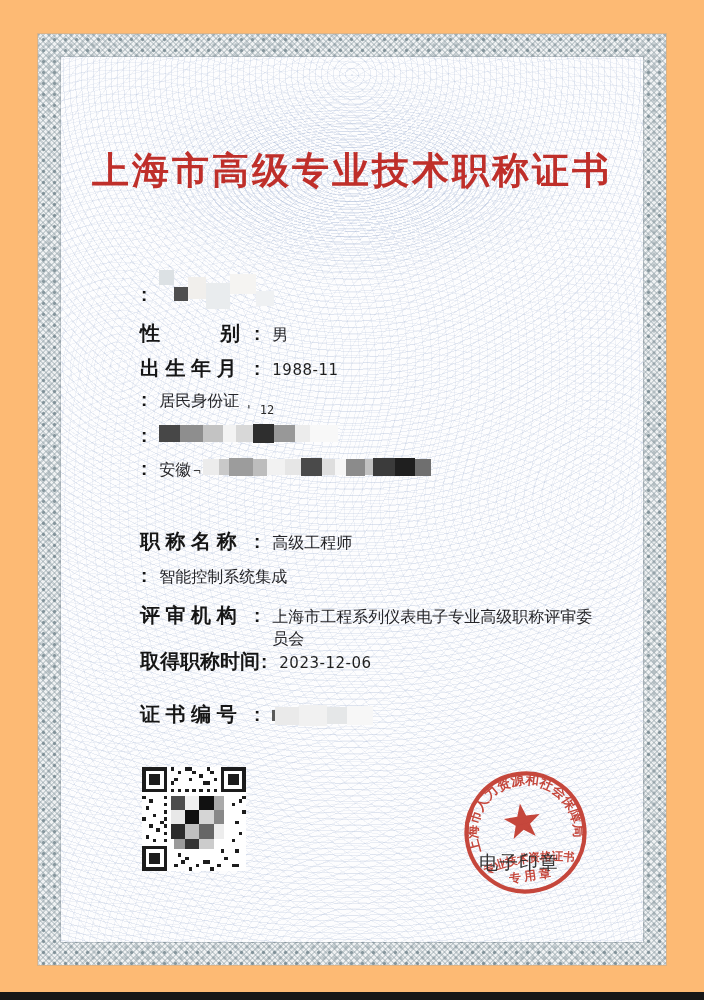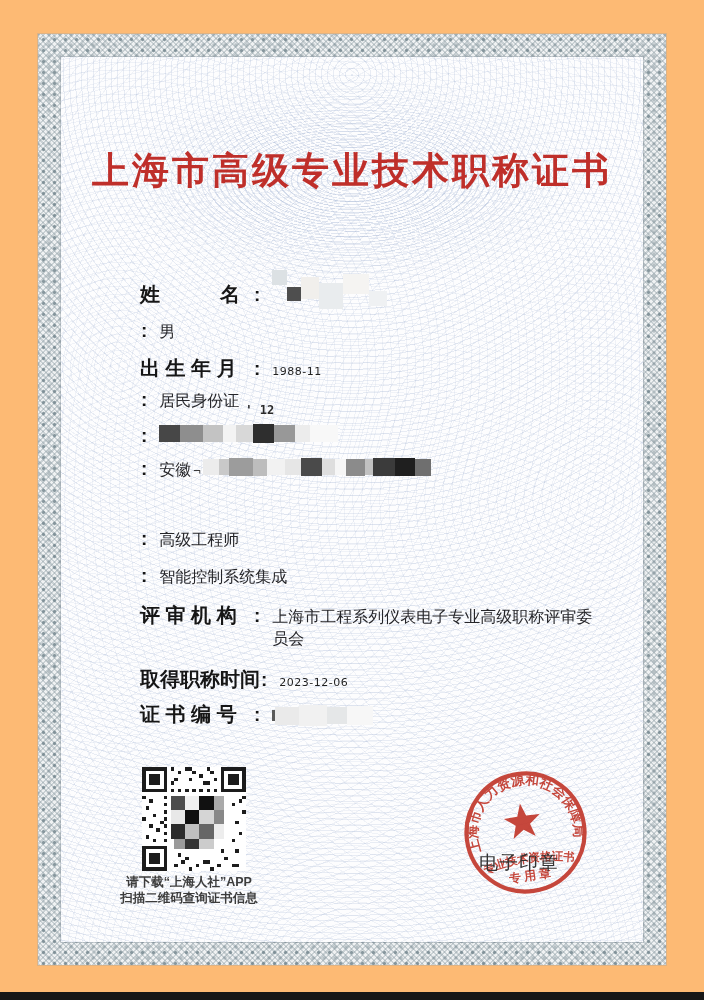--- a/index.html
+++ b/index.html
@@ -28,26 +28,26 @@
     width:470px;height:210px;border-radius:50%;
     background:repeating-radial-gradient(ellipse at 50% 50%, rgba(140,162,200,.26) 0 1.5px, transparent 1.5px 6px);
     -webkit-mask:radial-gradient(ellipse at center,#000 35%,transparent 72%);
     mask:radial-gradient(ellipse at center,#000 35%,transparent 72%);}
   .title{position:absolute;top:146px;left:0;right:0;margin:0;text-align:center;
     font-size:37px;font-weight:800;color:#bf2f2a;letter-spacing:3px;}
   .row{position:absolute;left:140px;display:flex;align-items:baseline;white-space:nowrap;}
   .lbl{display:inline-block;min-width:113px;font-weight:700;font-size:20px;color:#161616;}
   .colon{font-weight:700;font-size:19px;color:#161616;margin:0 12px 0 1px;}
   .val-cn{font-size:16px;font-family:"DejaVu Serif",serif;color:#26262a;}
-  .val-num{font-size:11px;font-family:"DejaVu Sans",sans-serif;color:#1f1f1f;letter-spacing:.5px;}
+  .val-num{font-size:15px;font-family:"DejaVu Sans",sans-serif;color:#1f1f1f;letter-spacing:.5px;}
   .wrap{white-space:normal;width:324px;line-height:22px;}
   .px{display:inline-flex;align-items:center;position:relative;}
   .px i{display:inline-block;flex:none;}
   .frag{position:absolute;left:86px;top:-21px;font-size:12px;color:#2a2a2a;
-    font-family:"DejaVu Sans Mono",monospace;font-weight:bold;}
+    font-family:"DejaVu Sans Mono",monospace;}
   .frag2{font-size:13px;color:#3a3a3a;margin:0 2px;}
   .qr{position:absolute;left:142px;top:767px;}
   .qr-caption{position:absolute;left:83px;top:875px;width:212px;text-align:center;
     font-size:12.5px;font-weight:700;color:#3c3c3c;line-height:15.5px;}
   .seal{position:absolute;left:458px;top:765px;}
   .seal-overlay{position:absolute;left:479px;top:850px;font-size:19px;font-weight:400;
     color:#333;letter-spacing:1px;}
   .photo-edge{position:absolute;left:0;bottom:0;width:704px;height:8px;background:#171717;}
 </style>
 </head>
@@ -56,33 +56,33 @@
 <div class="page">
   <div class="frame">
     <div class="frame-inner">
       <div class="rosette"></div>
     </div>
   </div>
 
   <h1 class="title">上海市高级专业技术职称证书</h1>
 
   <div class="row" style="top:280px">
-    <span class="lbl">姓　　　名</span>
       <span class="colon">:</span>
     <span class="px">
         <i style="background: rgb(220, 225, 228); width: 15px; height: 15px; transform: translateY(-16px);"></i>
         <i style="background: rgb(78, 78, 78); width: 14px; height: 14px; transform: translateY(1px);"></i>
         <i style="background: rgb(241, 239, 236); width: 18px; height: 22px; transform: translateY(-5px);"></i>
         <i style="background: rgb(233, 236, 238); width: 24px; height: 26px; transform: translateY(3px);"></i>
         <i style="background: rgb(245, 244, 242); width: 26px; height: 20px; transform: translateY(-9px);"></i>
         <i style="background: rgb(239, 241, 243); width: 18px; height: 15px; transform: translateY(5px);"></i>
       </span>
   </div>
 
   <div class="row" style="top:320px">
+    <span class="lbl">性　　　别</span>
       <span class="colon">:</span>
     <span class="val-cn">男</span>
   </div>
 
   <div class="row" style="top:355px">
     <span class="lbl">出 生 年 月</span>
       <span class="colon">:</span>
     <span class="val-num">1988-11</span>
   </div>
 
@@ -123,36 +123,37 @@
         <i style="background: rgb(246, 246, 246); width: 11px; height: 16px;"></i>
         <i style="background: rgb(139, 139, 139); width: 19px; height: 17px;"></i>
         <i style="background: rgb(193, 193, 193); width: 8px; height: 16px;"></i>
         <i style="background: rgb(59, 59, 59); width: 22px; height: 18px;"></i>
         <i style="background: rgb(31, 31, 31); width: 20px; height: 18px;"></i>
         <i style="background: rgb(111, 111, 111); width: 16px; height: 17px;"></i>
       </span>
   </div>
 
   <div class="row" style="top:528px">
+    <span class="lbl">职 称 名 称</span>
       <span class="colon">:</span>
     <span class="val-cn">高级工程师</span>
   </div>
 
   <div class="row" style="top:565px">
       <span class="colon">:</span>
     <span class="val-cn">智能控制系统集成</span>
   </div>
 
   <div class="row" style="top:602px">
     <span class="lbl">评 审 机 构</span>
       <span class="colon">:</span>
     <span class="val-cn wrap">上海市工程系列仪表电子专业高级职称评审委员会</span>
   </div>
 
-  <div class="row" style="top:666px">
+  <div class="row" style="top:648px">
     <span class="lbl">取得职称时间</span>
       <span class="colon">:</span>
     <span class="val-num">2023-12-06</span>
   </div>
 
   <div class="row" style="top:701px">
     <span class="lbl">证 书 编 号</span>
       <span class="colon">:</span>
     <span class="px">
         <i style="background: rgb(90, 90, 90); width: 3px; height: 11px;"></i>
@@ -249,24 +250,20 @@
       <rect x="8" y="16" width="4" height="4" fill="#2b2b2b"></rect>
         <rect x="12" y="16" width="4" height="4" fill="#bfbfbf"></rect>
         <rect x="16" y="16" width="4" height="4" fill="#666666"></rect>
         <rect x="20" y="16" width="3" height="4" fill="#ededed"></rect>
       <rect x="9" y="20" width="3" height="3" fill="#9a9a9a"></rect>
         <rect x="12" y="20" width="4" height="3" fill="#333333"></rect>
         <rect x="16" y="20" width="4" height="3" fill="#cccccc"></rect>
     </g>
   </svg>
 
-  <div class="qr-caption">
-    <div>请下载“上海人社”APP</div>
-    <div>扫描二维码查询证书信息</div>
-  </div>
 
   <svg class="seal" width="135" height="135" viewBox="0 0 135 135">
     <g transform="rotate(-8 67.5 67.5)" fill="#c23a2e" opacity="0.93">
       <circle cx="67.5" cy="67.5" r="59" fill="none" stroke="#c23a2e" stroke-width="4.2"></circle>
       <defs>
         <path id="sealArcTop" d="M 20.6 80.1 A 48.5 48.5 0 1 1 114.4 80.1" fill="none"></path>
         <path id="sealArcMid" d="M 22 103 Q 67.5 91 113 103" fill="none"></path>
       </defs>
       <text font-size="13.5" font-weight="bold">
         <textPath href="#sealArcTop" textLength="176" lengthAdjust="spacingAndGlyphs">上海市人力资源和社会保障局</textPath>

